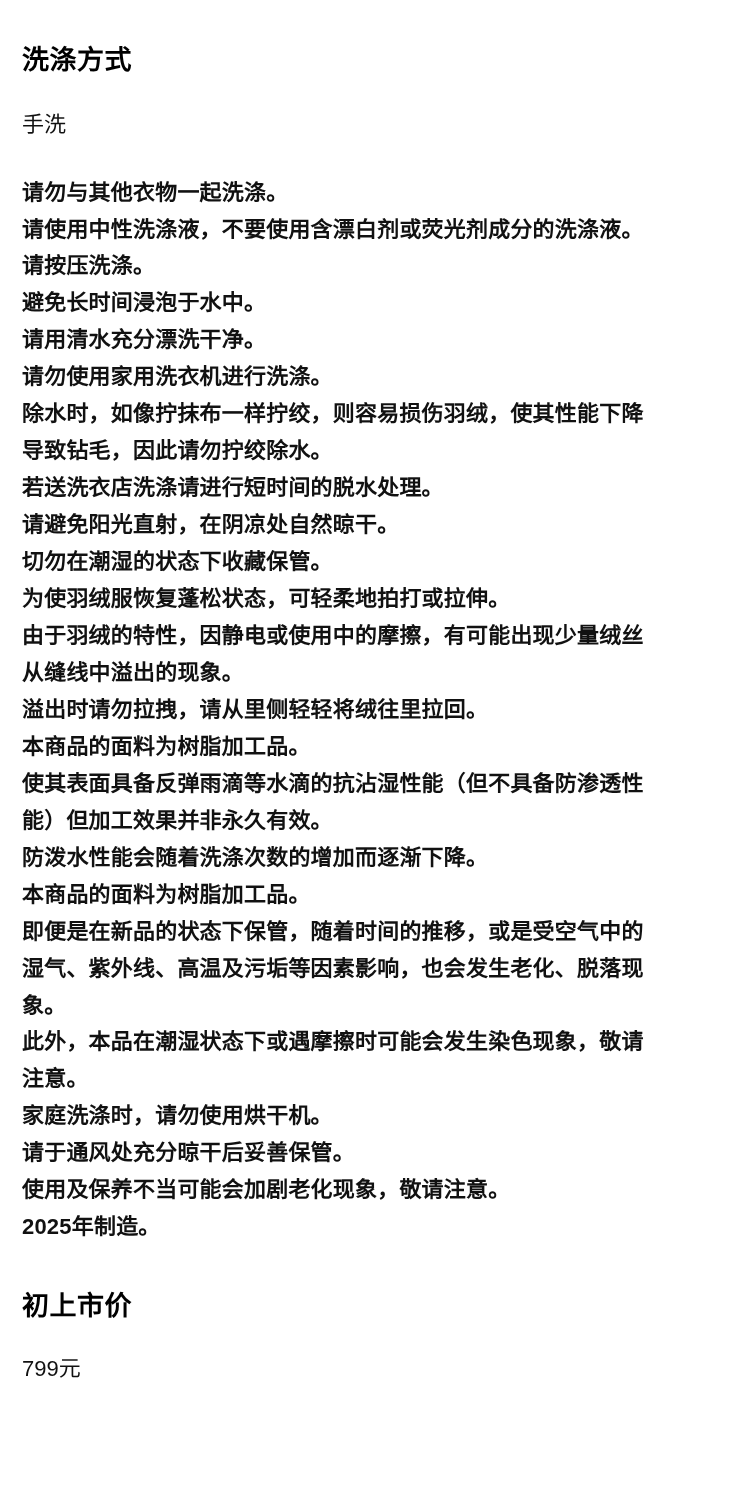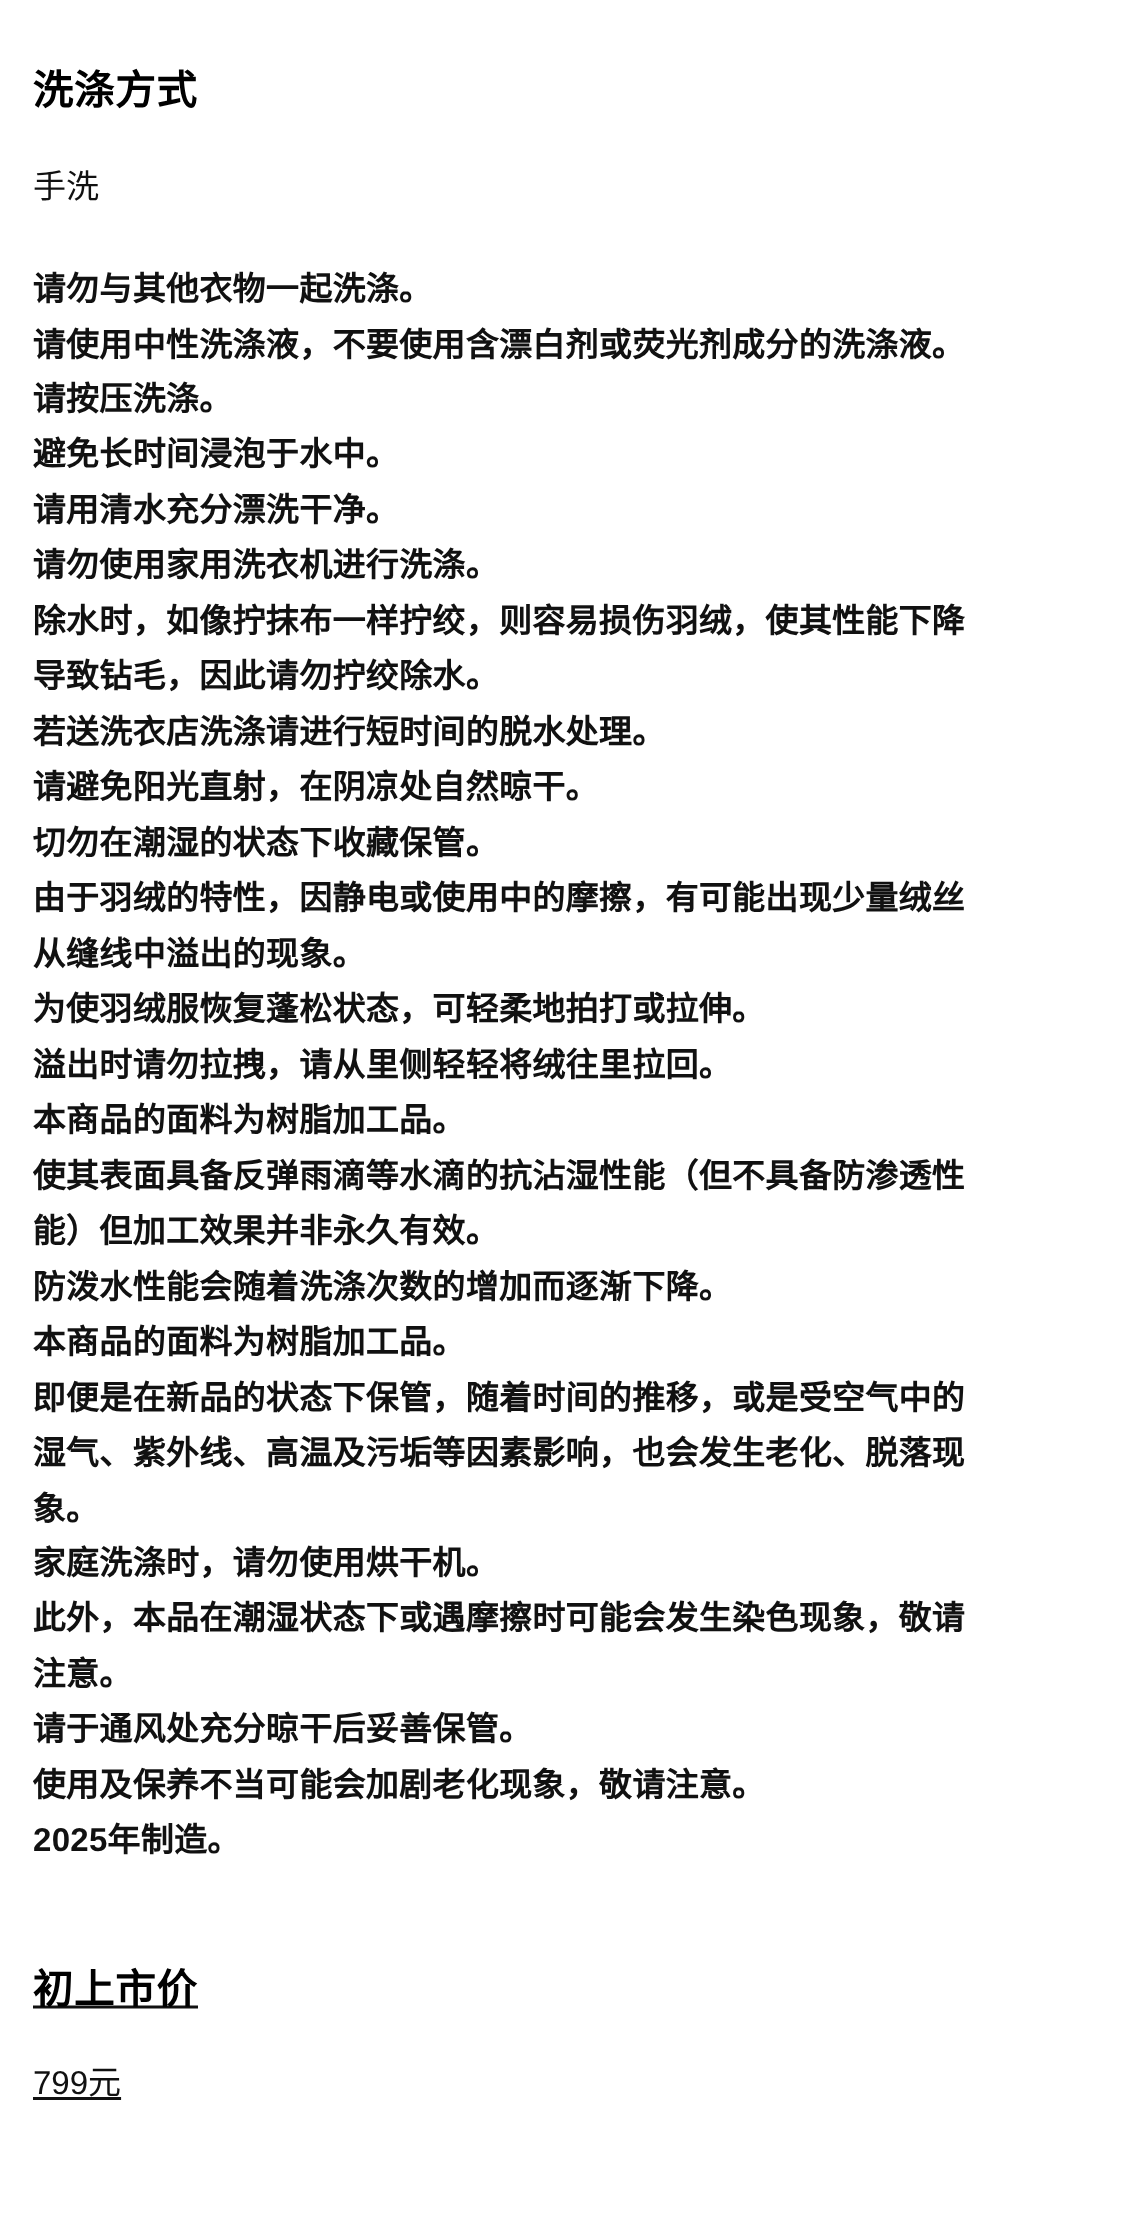--- a/index.html
+++ b/index.html
@@ -44,22 +44,21 @@
   }
   .care-list li {
     font-size: 22px;
     line-height: 1.68;
     color: #111111;
     margin: 0;
     padding: 0;
     letter-spacing: 0.2px;
   }
   .price-section {
-    margin-top: 64px;
-    text-decoration: underline;
+    margin-top: 44px;
   }
   .price-value {
     font-size: 22px;
     line-height: 1.4;
     color: #111111;
     margin: 0;
   }
   .price-section .section-title {
     margin-bottom: 30px;
   }
@@ -77,30 +76,30 @@
     <li>请勿与其他衣物一起洗涤。</li>
     <li>请使用中性洗涤液，不要使用含漂白剂或荧光剂成分的洗涤液。</li>
     <li>请按压洗涤。</li>
     <li>避免长时间浸泡于水中。</li>
     <li>请用清水充分漂洗干净。</li>
     <li>请勿使用家用洗衣机进行洗涤。</li>
     <li>除水时，如像拧抹布一样拧绞，则容易损伤羽绒，使其性能下降导致钻毛，因此请勿拧绞除水。</li>
     <li>若送洗衣店洗涤请进行短时间的脱水处理。</li>
     <li>请避免阳光直射，在阴凉处自然晾干。</li>
     <li>切勿在潮湿的状态下收藏保管。</li>
+    <li>为使羽绒服恢复蓬松状态，可轻柔地拍打或拉伸。</li>
     <li>由于羽绒的特性，因静电或使用中的摩擦，有可能出现少量绒丝从缝线中溢出的现象。</li>
-    <li>为使羽绒服恢复蓬松状态，可轻柔地拍打或拉伸。</li>
     <li>溢出时请勿拉拽，请从里侧轻轻将绒往里拉回。</li>
     <li>本商品的面料为树脂加工品。</li>
     <li>使其表面具备反弹雨滴等水滴的抗沾湿性能（但不具备防渗透性能）但加工效果并非永久有效。</li>
     <li>防泼水性能会随着洗涤次数的增加而逐渐下降。</li>
     <li>本商品的面料为树脂加工品。</li>
     <li>即便是在新品的状态下保管，随着时间的推移，或是受空气中的湿气、紫外线、高温及污垢等因素影响，也会发生老化、脱落现象。</li>
+    <li>此外，本品在潮湿状态下或遇摩擦时可能会发生染色现象，敬请注意。</li>
     <li>家庭洗涤时，请勿使用烘干机。</li>
-    <li>此外，本品在潮湿状态下或遇摩擦时可能会发生染色现象，敬请注意。</li>
     <li>请于通风处充分晾干后妥善保管。</li>
     <li>使用及保养不当可能会加剧老化现象，敬请注意。</li>
     <li>2025年制造。</li>
   </ul>
 
   <div class="price-section">
     <h2 class="section-title">初上市价</h2>
     <p class="price-value">799元</p>
   </div>
 

